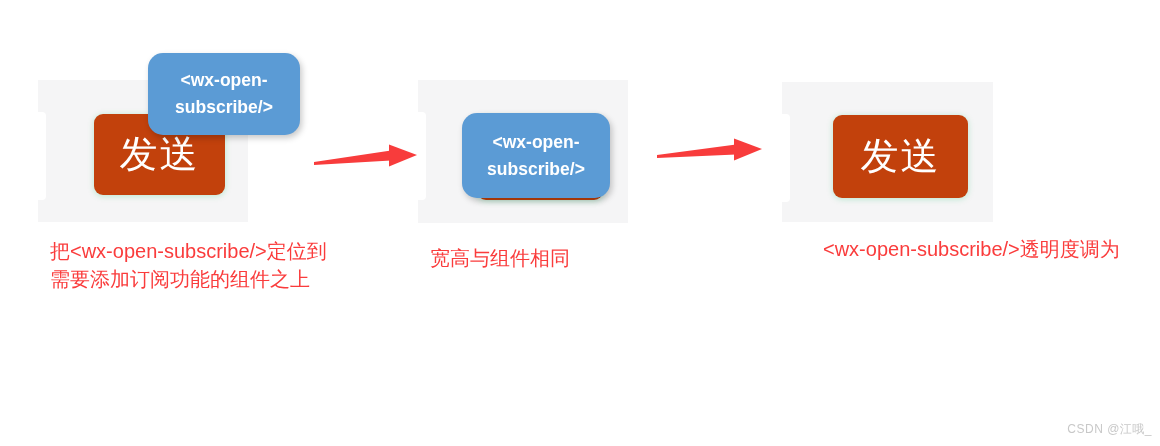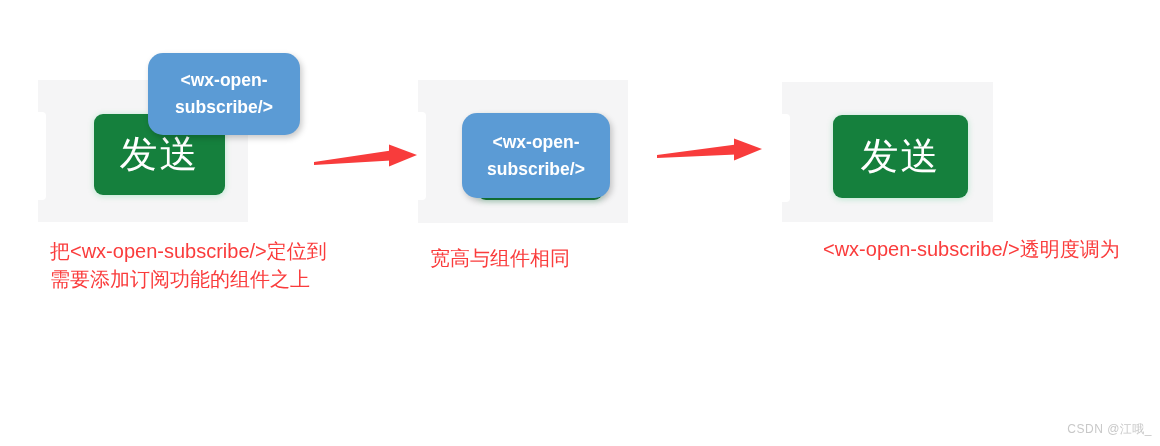--- a/index.html
+++ b/index.html
@@ -21,21 +21,21 @@
   .panel-3 { left: 782px; top: 82px; width: 211px; height: 140px; }
   .edge-strip {
     position: absolute;
     left: 0; top: 32px;
     width: 8px; height: 88px;
     background: #ffffff;
     border-radius: 0 4px 4px 0;
   }
   .send-button {
     position: absolute;
-    background: #15803d;
+    background: #c2410c;
     border-radius: 9px;
     color: #ffffff;
     font-size: 38px;
     letter-spacing: 2px;
     display: flex;
     align-items: center;
     justify-content: center;
     box-shadow: 0 1px 6px rgba(8,191,91,0.25);
     z-index: 1;
   }

